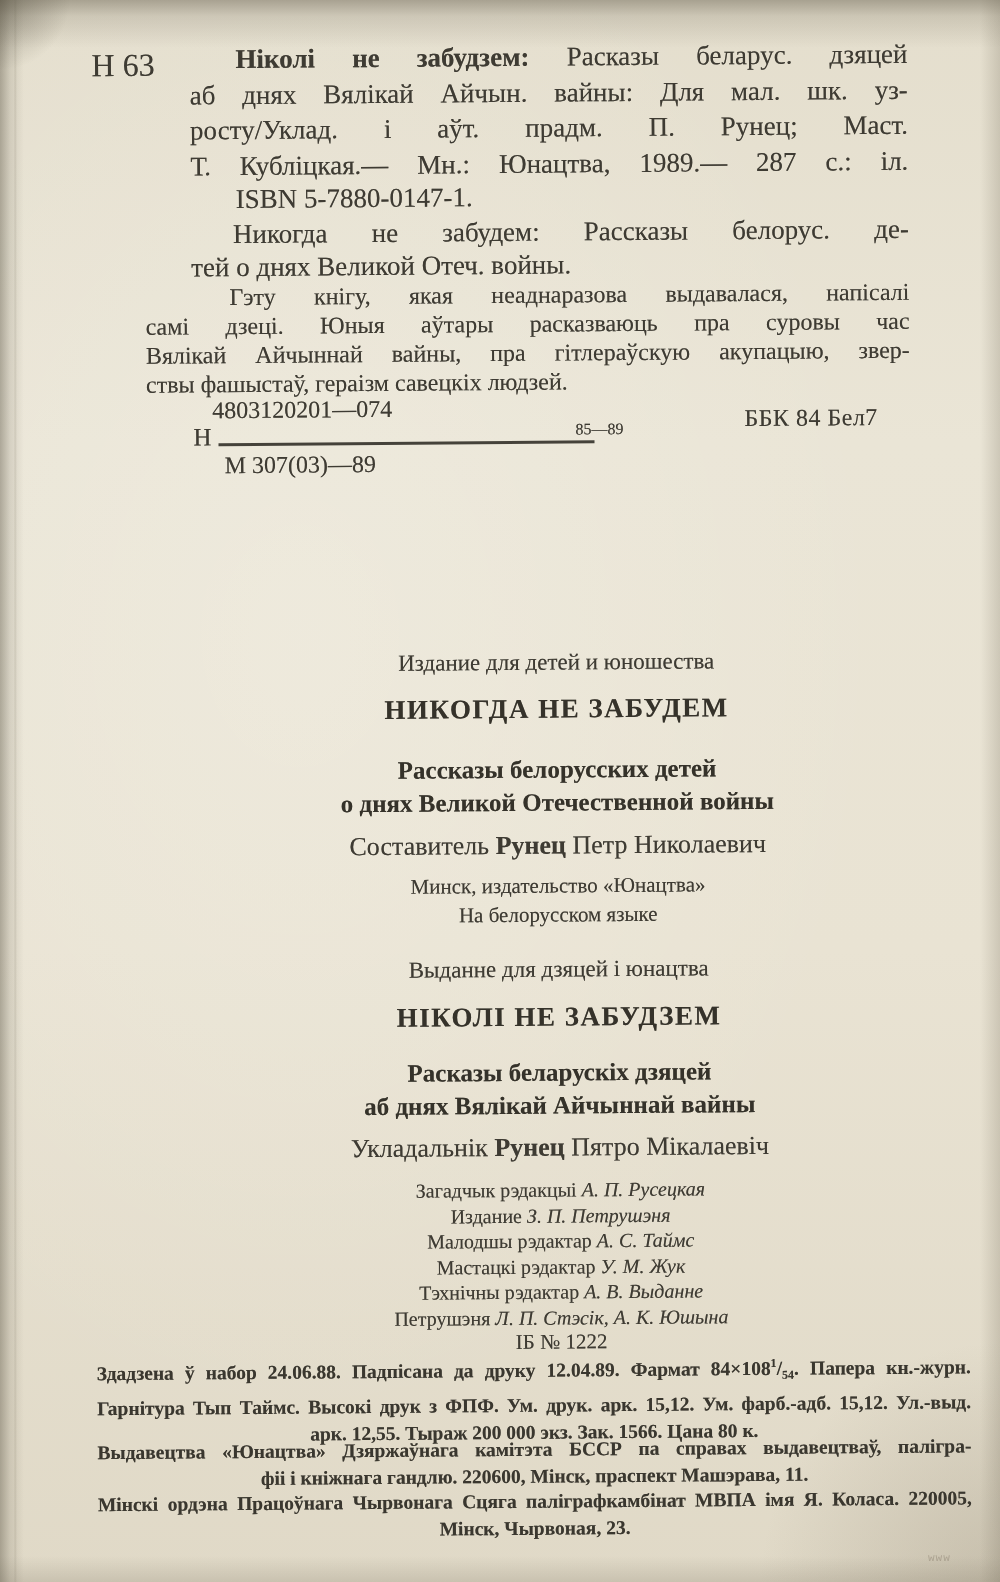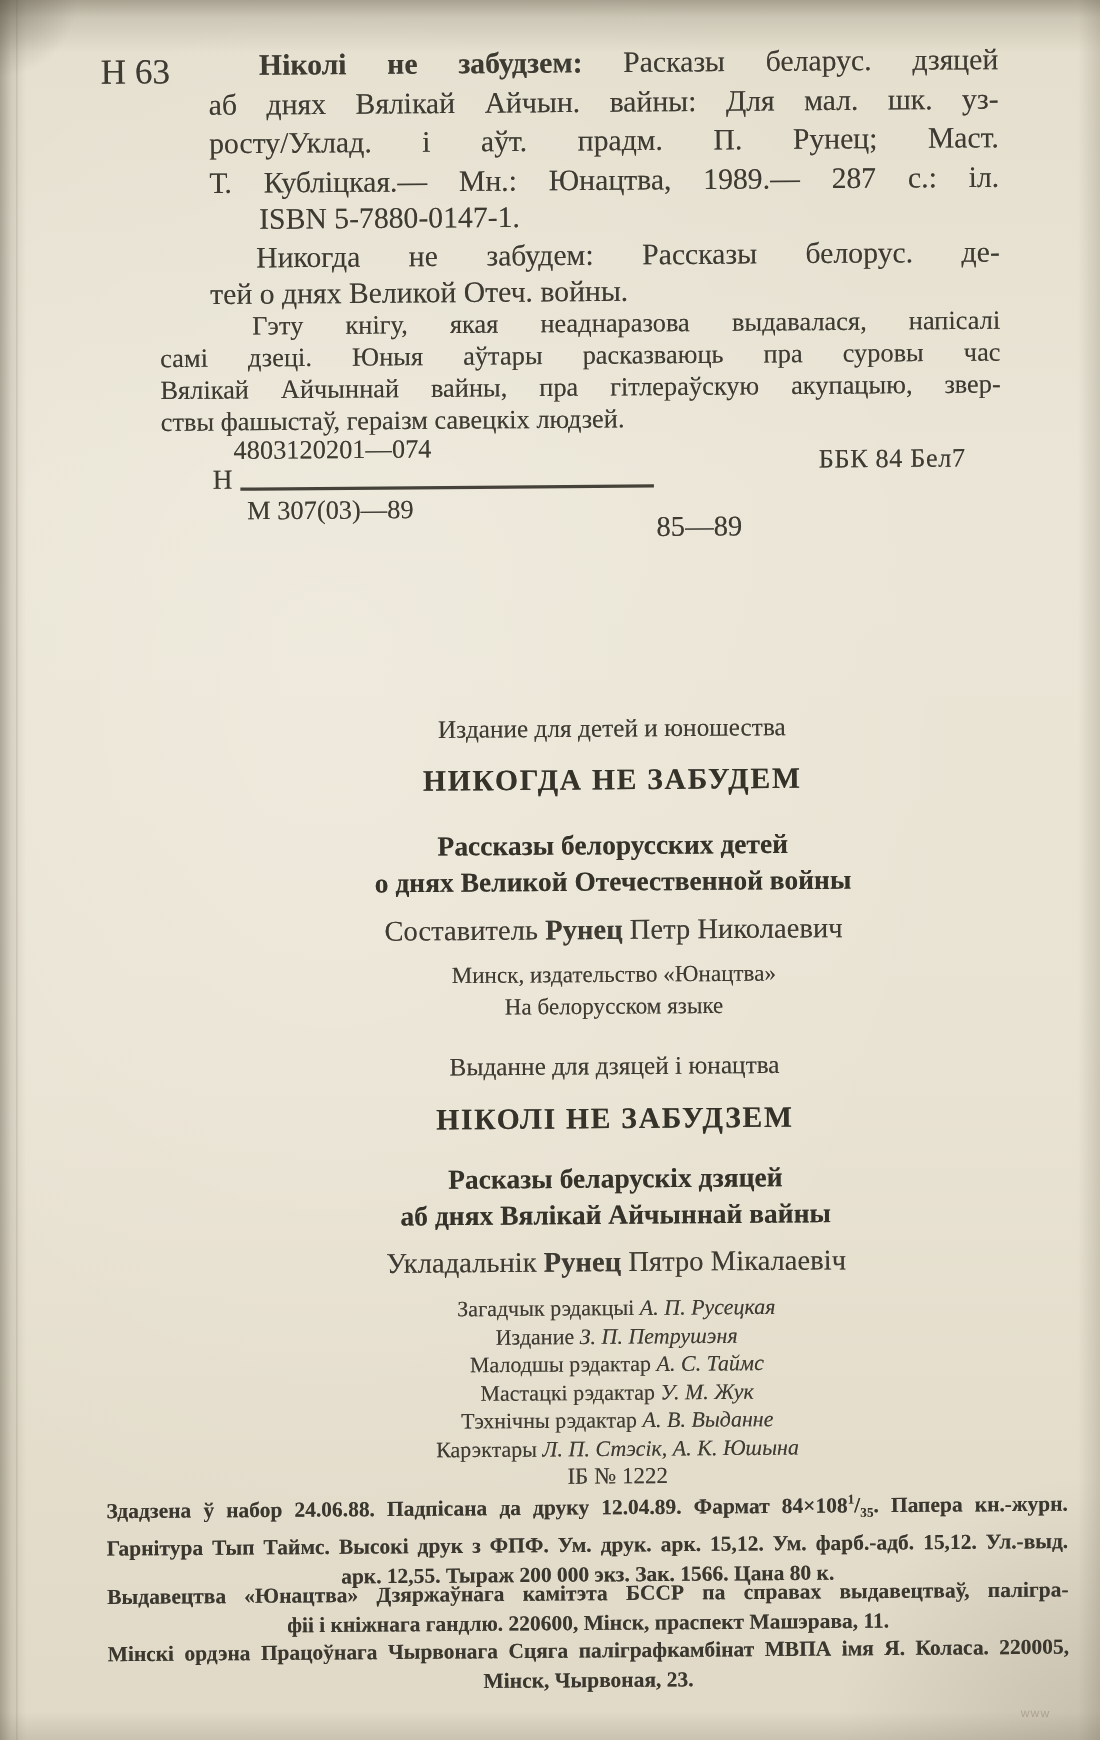--- a/index.html
+++ b/index.html
@@ -36,21 +36,21 @@
   #isbn-line { left: 240px; top: 182px; font-size: 27px; }
   #ru-record { left: 195px; top: 216px; width: 718px; font-size: 27px; line-height: 33px; }
   #ru-record .first { padding-left: 42px; }
   #annotation { left: 149px; top: 281px; width: 764px; font-size: 24px; line-height: 29px; }
   #annotation .first { padding-left: 84px; }
 
   
   #code-numerator { left: 215px; top: 395px; font-size: 24px; }
   #code-letter { left: 196px; top: 421px; font-size: 25px; }
   #code-rule { left: 221px; top: 441px; width: 376px; height: 2.5px; background: #45423a; }
-  #code-suffix { left: 599px; top: 421px; font-size: 26px; margin-top: 44px; }
+  #code-suffix { left: 578px; top: 421px; font-size: 16px; }
   #code-denominator { left: 227px; top: 450px; font-size: 24px; }
   #bbk-code { left: 747px; top: 407px; font-size: 24px; letter-spacing: 0.5px; }
 
   
   .center-col { left: 115px; width: 884px; text-align: center; }
   #series-ru { top: 650px; font-size: 23px; }
   #title-ru { top: 694px; font-size: 27px; font-weight: bold; letter-spacing: 1.5px; color: #35322a; }
   #subtitle-ru { top: 753px; font-size: 25px; font-weight: bold; line-height: 33px; color: #35322a; }
   #compiler-ru { top: 831px; font-size: 26px; }
   #pub-city { top: 874px; font-size: 21px; }
@@ -68,21 +68,21 @@
   .fineprint .cline { text-align: center; }
   #imprint-print { top: 1352px; }
   #imprint-publisher { top: 1437px; line-height: 26.5px; }
   #imprint-printer { top: 1489px; line-height: 26.5px; }
   sup.frac, sub.frac { font-size: 12px; font-weight: bold; }
   sup.frac { vertical-align: 8px; }
   sub.frac { vertical-align: -4px; }
 
   #scan-watermark {
     left: 928px; top: 1552px; font-size: 11px;
-    font-family: Liberation Sans, sans-serif;
+    font-family: Liberation Mono, monospace;
     color: rgba(145,135,118,0.55); letter-spacing: 1px;
     transform: rotate(0.45deg);
   }
 </style>
 </head>
 <body>
 
 <div id="scan-content">
 
   <div id="catalog-index" class="abs soft">Н 63</div>
@@ -132,27 +132,27 @@
     <div>аб днях Вялікай Айчыннай вайны</div>
   </div>
   <div id="compiler-be" class="abs center-col soft"><span>Укладальнік</span> <b>Рунец</b> <span>Пятро Мікалаевіч</span></div>
 
   <div id="staff-list" class="abs center-col soft">
     <div class="staff-line"><span>Загадчык рэдакцыі</span> <span class="staff-name">А. П. Русецкая</span></div>
     <div class="staff-line"><span>Издание</span> <span class="staff-name">З. П. Петрушэня</span></div>
     <div class="staff-line"><span>Малодшы рэдактар</span> <span class="staff-name">А. С. Таймс</span></div>
     <div class="staff-line"><span>Мастацкі рэдактар</span> <span class="staff-name">У. М. Жук</span></div>
     <div class="staff-line"><span>Тэхнічны рэдактар</span> <span class="staff-name">А. В. Выданне</span></div>
-    <div class="staff-line"><span>Карэктары</span> <span class="staff-name">Л. П. Стэсік, А. К. Юшына</span></div>
+    <div class="staff-line"><span>Петрушэня</span> <span class="staff-name">Л. П. Стэсік, А. К. Юшына</span></div>
   </div>
 
   <div id="ib-number" class="abs center-col soft">ІБ № 1222</div>
 
   <div id="imprint-print" class="abs fineprint soft">
-    <div class="jline"><span>Здадзена ў набор 24.06.88. Падпісана да друку 12.04.89. Фармат 84×108</span><sup class="frac">1</sup><span>/</span><sub class="frac">35</sub><span>. Папера кн.-журн.</span></div>
+    <div class="jline"><span>Здадзена ў набор 24.06.88. Падпісана да друку 12.04.89. Фармат 84×108</span><sup class="frac">1</sup><span>/</span><sub class="frac">54</sub><span>. Папера кн.-журн.</span></div>
     <div class="jline">Гарнітура Тып Таймс. Высокі друк з ФПФ. Ум. друк. арк. 15,12. Ум. фарб.-адб. 15,12. Ул.-выд.</div>
     <div class="cline">арк. 12,55. Тыраж 200 000 экз. Зак. 1566. Цана 80 к.</div>
   </div>
 
   <div id="imprint-publisher" class="abs fineprint soft">
     <div class="jline">Выдавецтва «Юнацтва» Дзяржаўнага камітэта БССР па справах выдавецтваў, палігра-</div>
     <div class="cline">фіі і кніжнага гандлю. 220600, Мінск, праспект Машэрава, 11.</div>
   </div>
 
   <div id="imprint-printer" class="abs fineprint soft">

